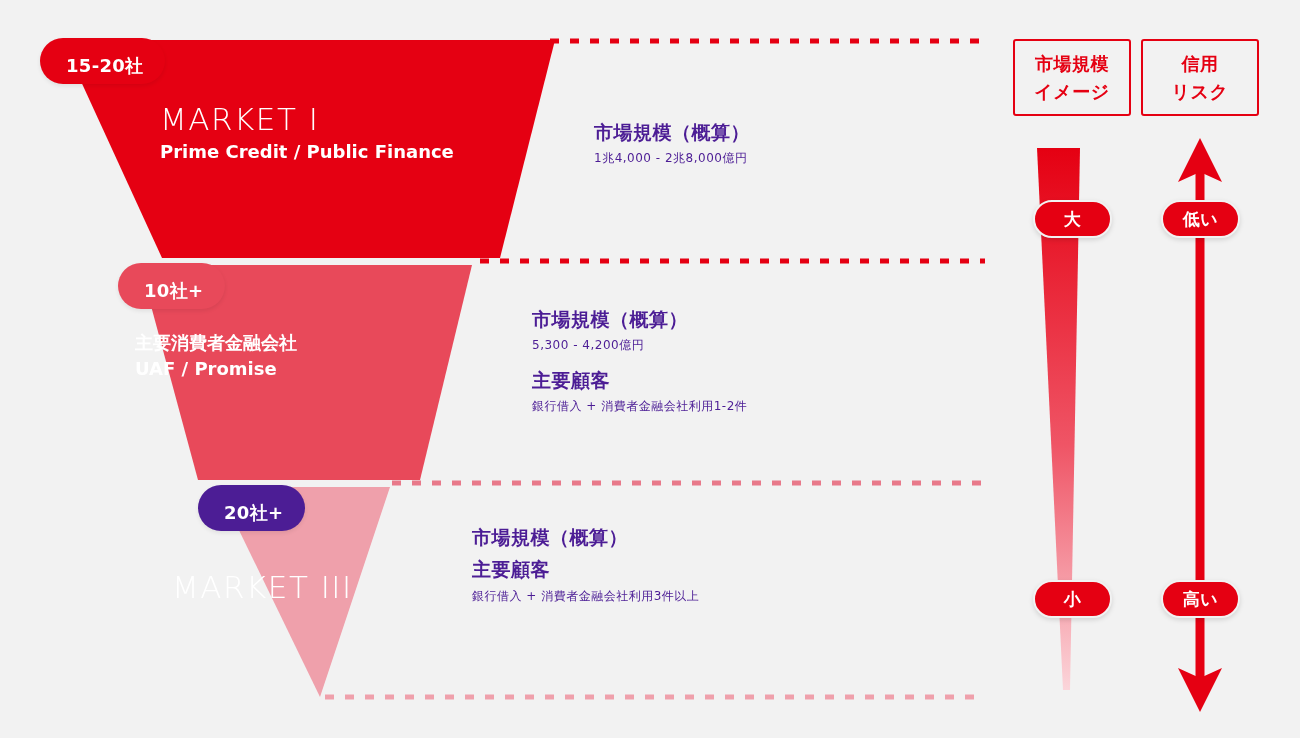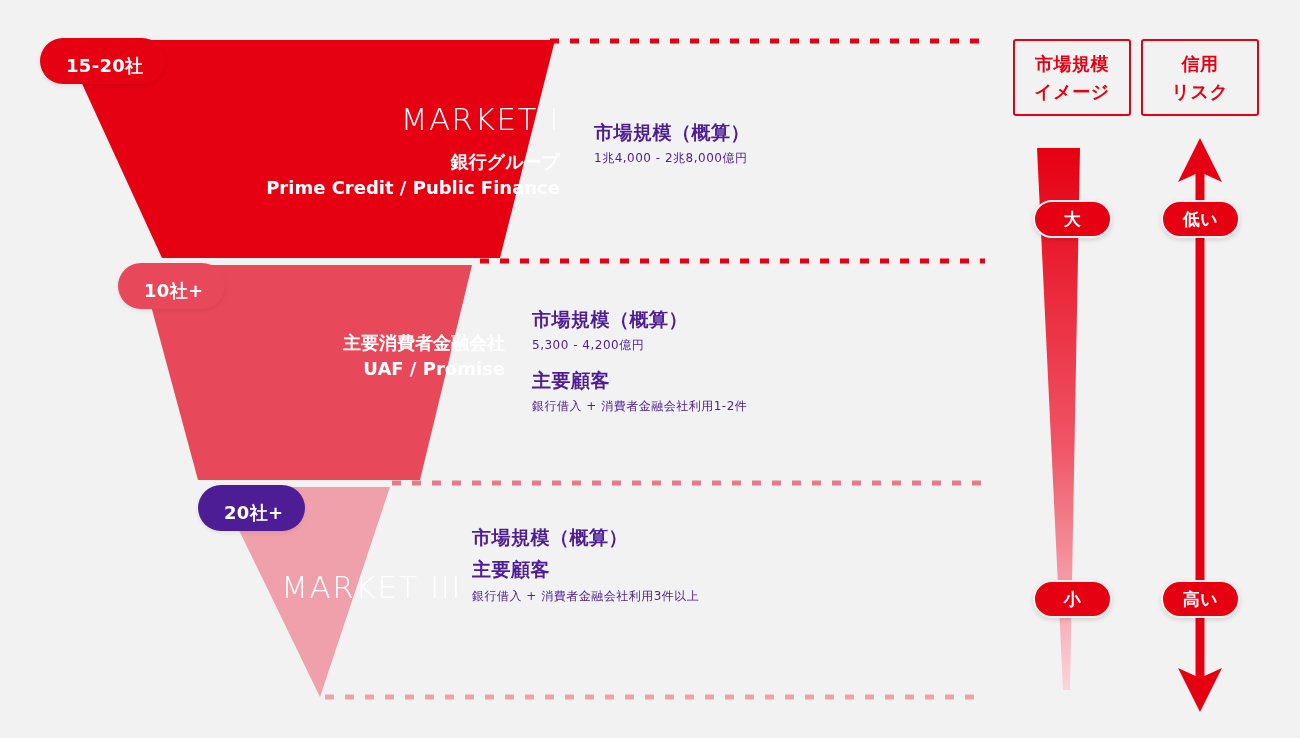--- a/index.html
+++ b/index.html
@@ -21,21 +21,21 @@
   #funnel-svg {
     position: absolute;
     left: 0; top: 0;
     width: 1300px;
     height: 738px;
     pointer-events: none;
   }
 
   .tier-title {
     position: absolute;
-    text-align: right;
+    text-align: left;
     color: #ffffff;
     pointer-events: none;
     white-space: nowrap;
   }
   .tier-name {
     font-size: 31px;
     font-weight: 300;
     letter-spacing: 1.5px;
     line-height: 1.25;
   }
@@ -163,21 +163,20 @@
 
     <line x1="480" y1="261" x2="985" y2="261" stroke="#e50012" stroke-width="5" stroke-dasharray="9 11" stroke-linecap="butt"></line>
 
     <line x1="392" y1="483" x2="985" y2="483" stroke="#e8798a" stroke-width="5" stroke-dasharray="9 11" stroke-linecap="butt"></line>
 
     <line x1="325" y1="697" x2="985" y2="697" stroke="#efa0ab" stroke-width="5" stroke-dasharray="9 11" stroke-linecap="butt"></line>
   </svg>
 
   <div class="tier-title" id="tier1-title">
     <div class="tier-name">MARKET I</div>
-    <div class="tier-sub" style="margin-top:10px">銀行グループ</div>
     <div class="tier-sub">Prime Credit / Public Finance</div>
   </div>
 
   <div class="tier-title" id="tier2-title">
     <div class="tier-sub" style="margin-top:10px">主要消費者金融会社</div>
     <div class="tier-sub">UAF / Promise</div>
   </div>
 
   <div class="tier-title" id="tier3-title">
     <div class="tier-name">MARKET III</div>

